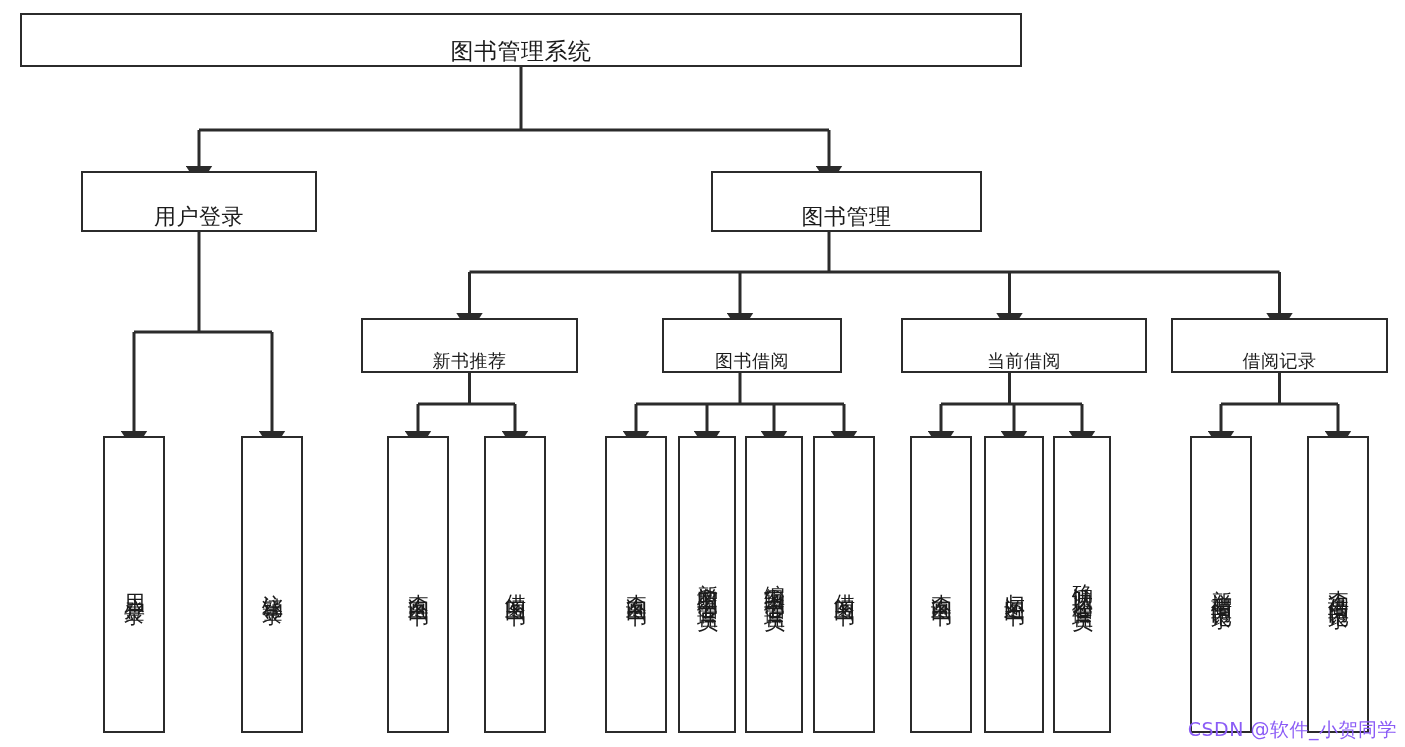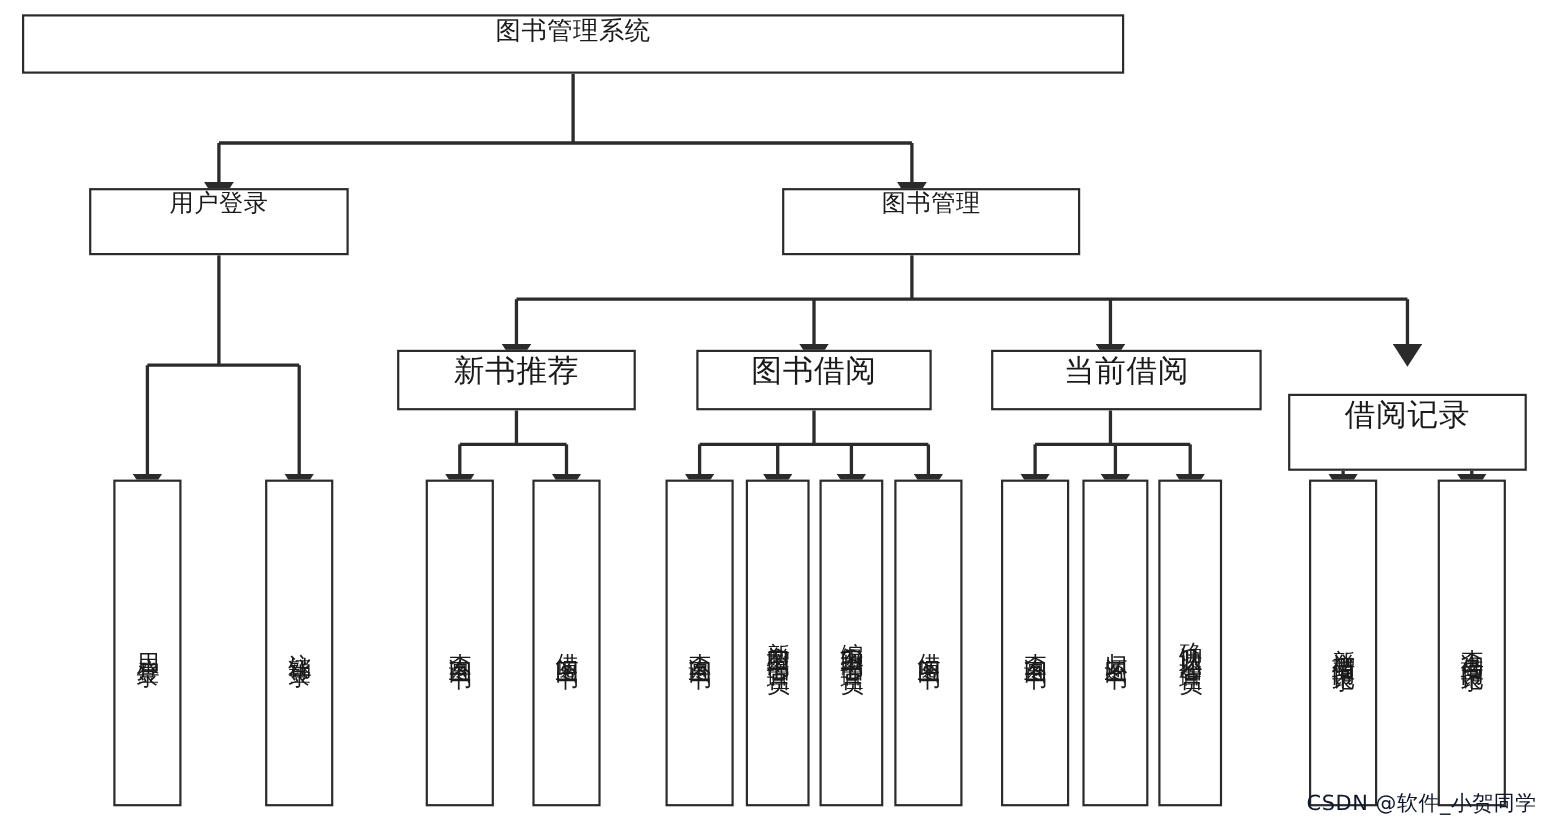--- a/index.html
+++ b/index.html
@@ -25,51 +25,51 @@
     top: 0;
     width: 1405px;
     height: 747px;
   }
   .node-box {
     position: absolute;
     box-sizing: border-box;
     background: #ffffff;
     border: 2px solid #2b2b2b;
     display: flex;
-    align-items: flex-start;
+    align-items: flex-end;
     justify-content: center;
     overflow: hidden;
   }
   .node-label {
     color: #1a1a1a;
     letter-spacing: 0.5px;
     white-space: pre;
     text-align: center;
     line-height: 1.18;
   }
   .level-root .node-label { font-size: 23px; }
   .level-2 .node-label { font-size: 22px; }
-  .level-3 .node-label { font-size: 28px; }
+  .level-3 .node-label { font-size: 18px; }
   .leaf .node-label {
     font-size: 21px;
     writing-mode: vertical-rl;
     text-orientation: upright;
     letter-spacing: 4px;
     line-height: 1;
   }
   .leaf {
     align-items: center;
     justify-content: center;
   }
   #watermark {
     position: absolute;
     right: 8px;
     bottom: 4px;
     font-size: 19px;
-    color: #0f172a;
+    color: #8b5cf6;
     letter-spacing: 0.5px;
     white-space: nowrap;
     pointer-events: none;
   }
 </style>
 </head>
 <body>
 
 <div id="diagram-root">
 
@@ -122,27 +122,27 @@
       </div>
       <div class="node-box level-2" style="left: 81px; top: 171px; width: 236px; height: 61px;">
         <span class="node-label">用户登录</span>
       </div>
       <div class="node-box level-2" style="left: 711px; top: 171px; width: 271px; height: 61px;">
         <span class="node-label">图书管理</span>
       </div>
       <div class="node-box level-3" style="left: 361px; top: 318px; width: 217px; height: 55px;">
         <span class="node-label">新书推荐</span>
       </div>
-      <div class="node-box level-3" style="left: 633px; top: 318px; width: 214px; height: 55px;">
+      <div class="node-box level-3" style="left: 662px; top: 318px; width: 180px; height: 55px;">
         <span class="node-label">图书借阅</span>
       </div>
       <div class="node-box level-3" style="left: 901px; top: 318px; width: 246px; height: 55px;">
         <span class="node-label">当前借阅</span>
       </div>
-      <div class="node-box level-3" style="left: 1171px; top: 318px; width: 217px; height: 70px; margin-top: 40px;">
+      <div class="node-box level-3" style="left: 1171px; top: 318px; width: 217px; height: 55px;">
         <span class="node-label">借阅记录</span>
       </div>
       <div class="node-box leaf" style="left: 103px; top: 436px; width: 62px; height: 297px;">
         <span class="node-label">用户登录</span>
       </div>
       <div class="node-box leaf" style="left: 241px; top: 436px; width: 62px; height: 297px;">
         <span class="node-label">注销登录</span>
       </div>
       <div class="node-box leaf" style="left: 387px; top: 436px; width: 62px; height: 297px;">
         <span class="node-label">查询图书</span>

